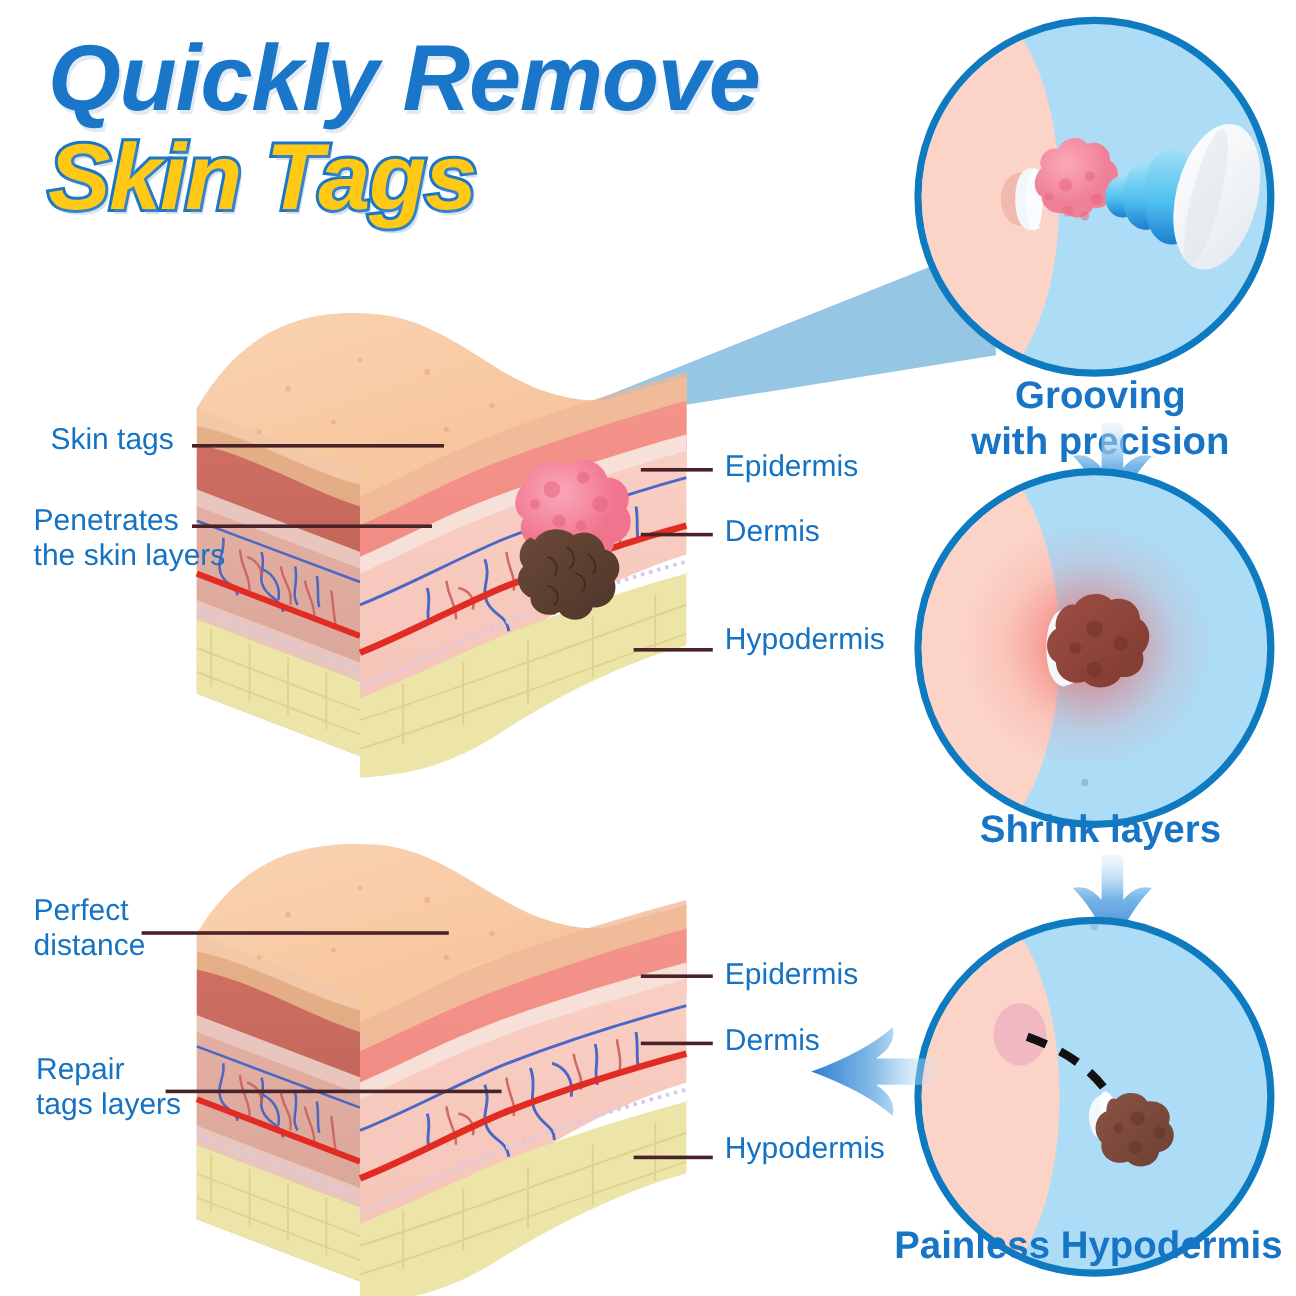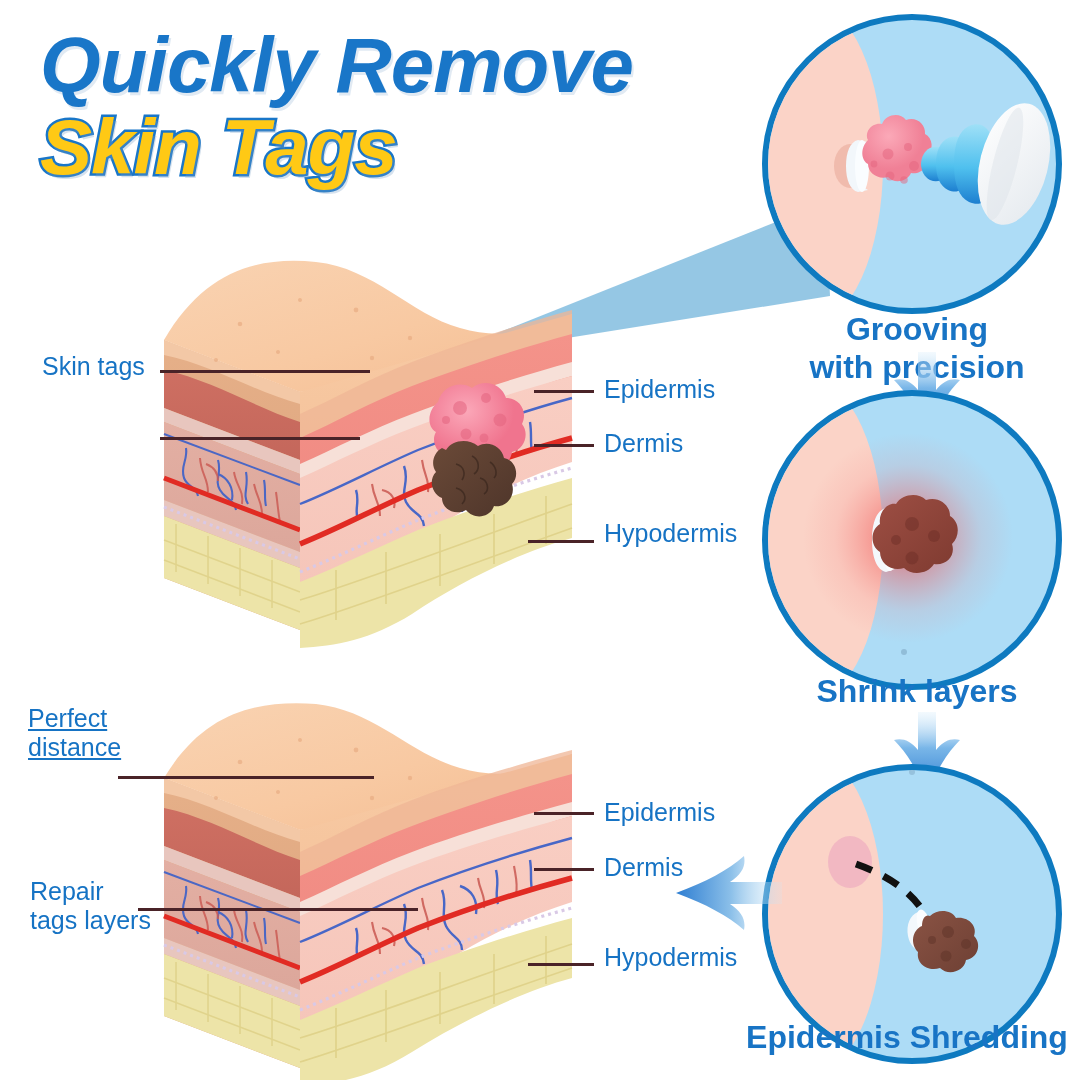--- a/index.html
+++ b/index.html
@@ -217,20 +217,22 @@
         <path d="M296,212 c8,2 10,10 6,16 M312,204 c8,4 8,14 2,18 M320,226 c8,2 10,12 4,16
                  M296,236 c8,2 12,10 6,16 M330,210 c6,4 8,12 4,16"></path>
       </g>
     </svg>
   </div>
 
   <div class="lead" style="left:160px;top:370px;width:210px;"></div>
   <div class="lbl left" style="left:42px;top:352px;">Skin tags</div>
 
   <div class="lead" style="left:160px;top:437px;width:200px;"></div>
+  <div class="lbl left" style="left:28px;top:420px;">Penetrates
+the skin layers</div>
 
   <div class="lead" style="left:534px;top:390px;width:60px;"></div>
   <div class="lbl right" style="left:604px;top:375px;">Epidermis</div>
 
   <div class="lead" style="left:534px;top:444px;width:60px;"></div>
   <div class="lbl right" style="left:604px;top:429px;">Dermis</div>
 
   <div class="lead" style="left:528px;top:540px;width:66px;"></div>
   <div class="lbl right" style="left:604px;top:519px;">Hypodermis</div>
 
@@ -343,21 +345,21 @@
       <path d="M140,320 C180,304 216,286 258,268 C304,250 360,232 412,218 L412,278
                C360,292 300,322 252,352 C210,378 176,384 140,386 Z" fill="#EDE4A8"></path>
       <g stroke="#DED086" stroke-width="1.7" fill="none" opacity=".85">
         <path d="M176,308 l0,50 M226,290 l0,52 M280,272 l0,52 M334,254 l0,50 M386,236 l0,48"></path>
         <path d="M140,338 C200,320 300,282 412,244 M140,362 C200,344 300,306 412,268"></path>
       </g>
     </svg>
   </div>
 
   <div class="lead" style="left:118px;top:776px;width:256px;"></div>
-  <div class="lbl left" style="left:28px;top:704px;text-decoration:underline;">Perfect
+  <div class="lbl left" style="left:28px;top:745px;">Perfect
 distance</div>
 
   <div class="lead" style="left:138px;top:908px;width:280px;"></div>
   <div class="lbl left" style="left:30px;top:877px;">Repair
 tags layers</div>
 
   <div class="lead" style="left:534px;top:812px;width:60px;"></div>
   <div class="lbl right" style="left:604px;top:798px;">Epidermis</div>
 
   <div class="lead" style="left:534px;top:868px;width:60px;"></div>
@@ -494,21 +496,21 @@
                0,-8 4,-12 8,-10 Z" fill="url(#c3tag)"></path>
       <g fill="#5B3127" opacity=".45">
         <circle cx="186" cy="168" r="6"></circle>
           <circle cx="204" cy="180" r="5"></circle>
         <circle cx="184" cy="192" r="5.5"></circle>
           <circle cx="170" cy="176" r="4"></circle>
       </g>
       <circle cx="150" cy="8" r="3" fill="#7FA8C4" opacity=".5"></circle>
     </svg>
   </div>
-  <div class="caption" style="left:742px;top:1018px;width:330px;">Epidermis Shredding</div>
+  <div class="caption" style="left:742px;top:1018px;width:330px;">Painless Hypodermis</div>
 
   <svg class="arrow-left" style="left:672px;top:854px;" width="110" height="80" viewBox="0 0 110 80">
     <defs>
       <linearGradient id="al1" x1="1" y1="0" x2="0" y2="0">
         <stop offset="0%" stop-color="#CFE9FA" stop-opacity="0.18"></stop>
         <stop offset="48%" stop-color="#8CC0E9"></stop>
         <stop offset="100%" stop-color="#2E7ED2"></stop>
       </linearGradient>
     </defs>
     <path d="M110,28 L110,50 L58,50 C70,58 74,66 72,76 C56,62 34,50 4,39

